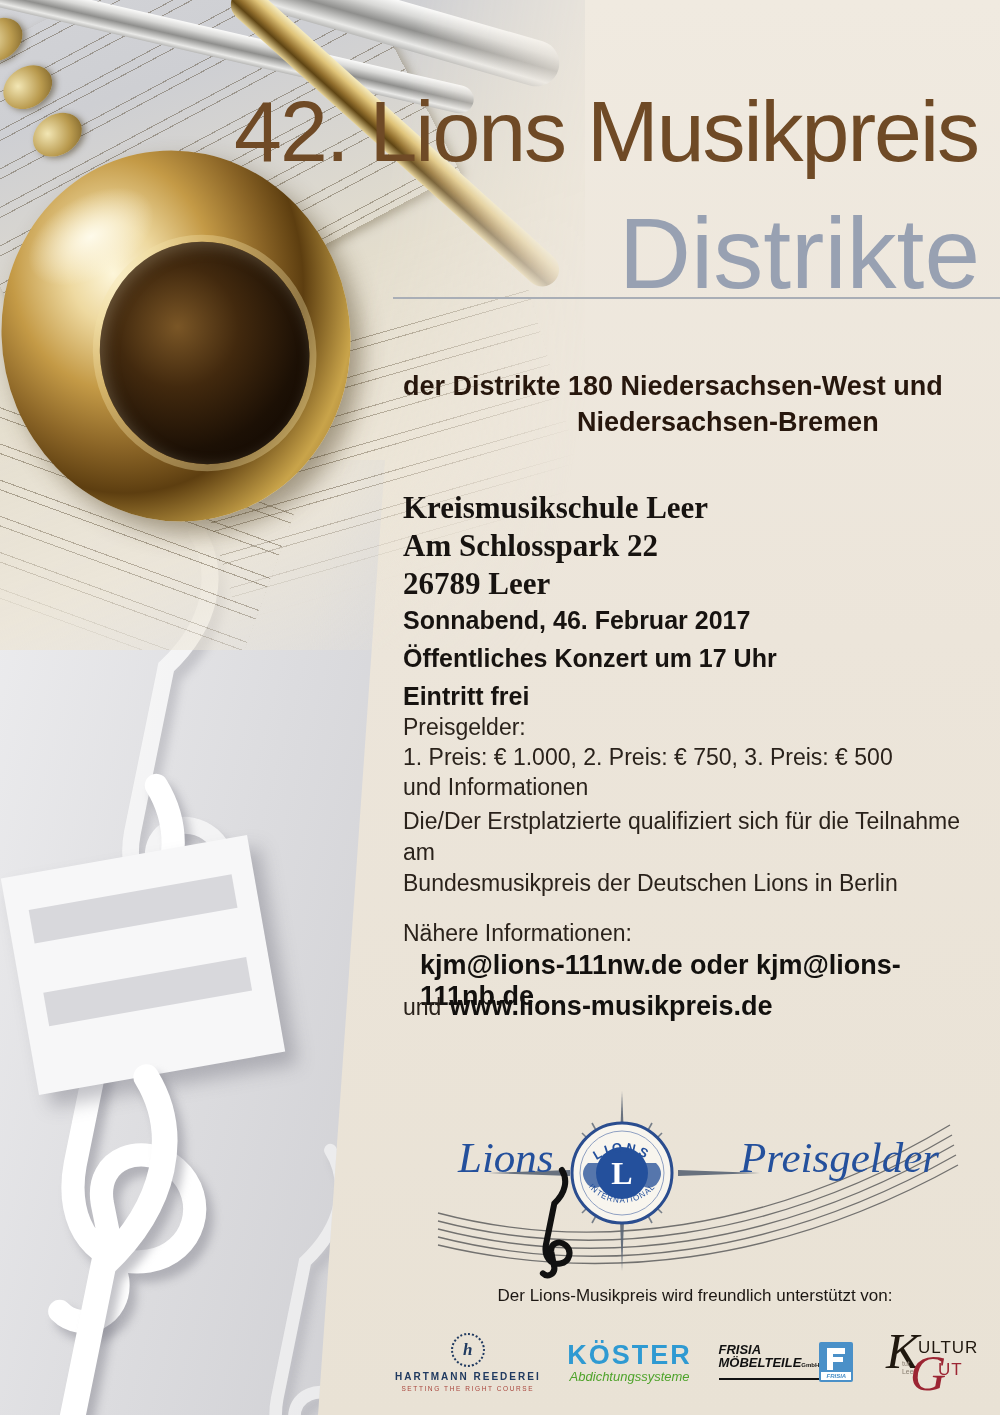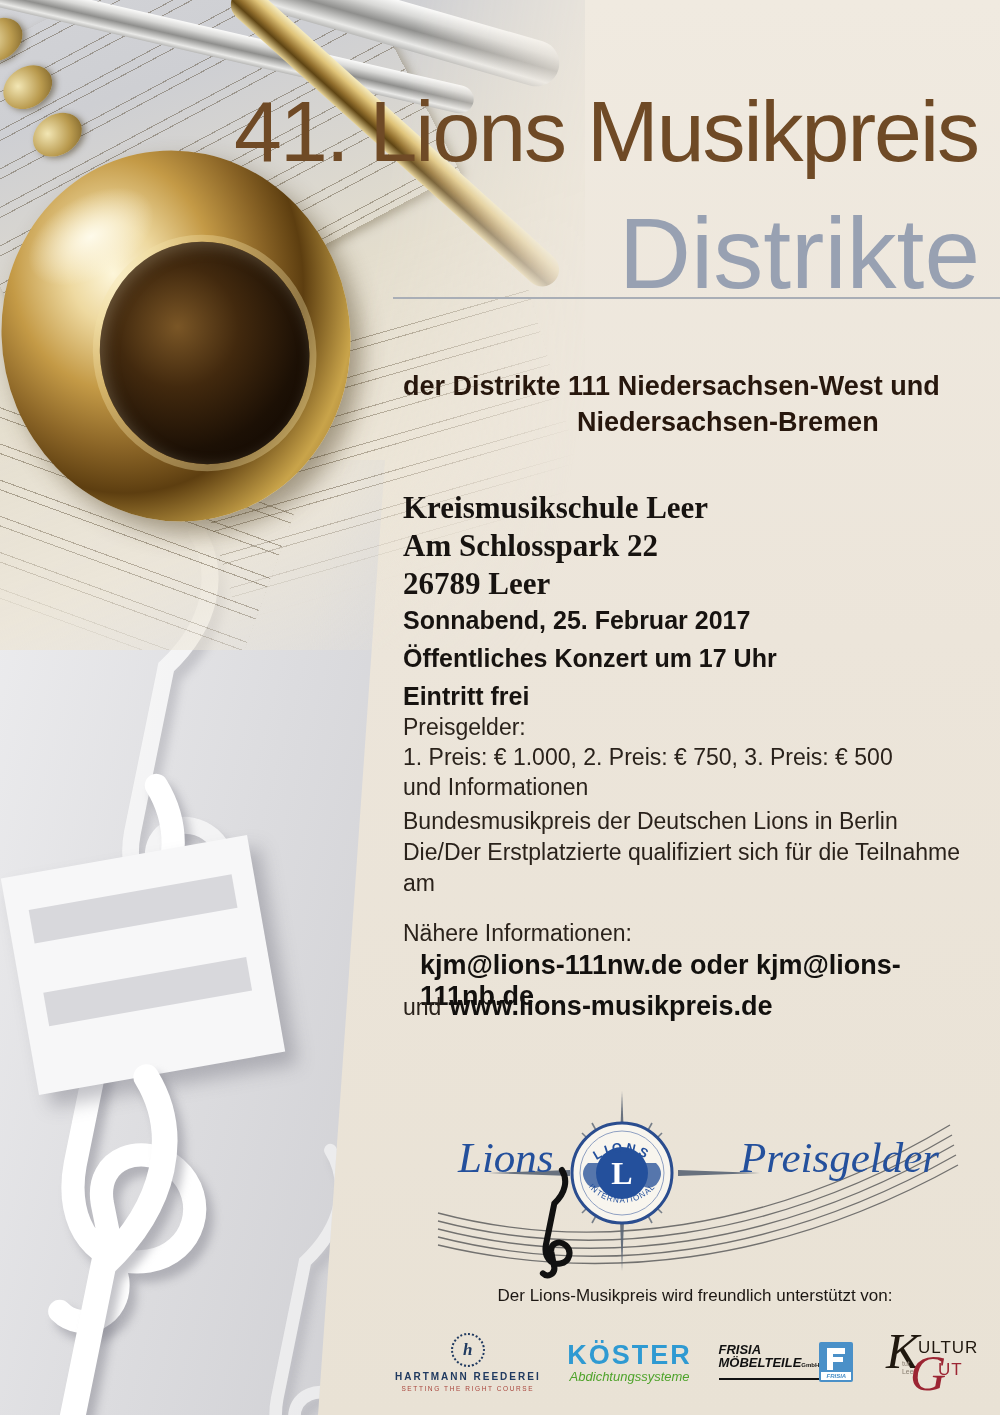--- a/index.html
+++ b/index.html
@@ -145,47 +145,47 @@
       <div class="cap"></div>
       <div class="cap"></div>
     </div>
     <div class="bell">
       <div class="outer"></div>
       <div class="hole"></div>
       <div class="gleam"></div>
     </div>
   </div>
 
-  <div class="title">41. Lions Musikpreis</div>
+  <div class="title">42. Lions Musikpreis</div>
   <div class="subtitle">Distrikte</div>
   <div class="rule"></div>
 
   <div class="content">
     <div class="districts">
-      <div>der Distrikte 111 Niedersachsen-West und</div>
+      <div>der Distrikte 180 Niedersachsen-West und</div>
       <div class="l2">Niedersachsen-Bremen</div>
     </div>
     <div class="venue">
       <div>Kreismusikschule Leer</div>
       <div>Am Schlosspark 22</div>
       <div>26789 Leer</div>
     </div>
     <div class="event">
-      <div>Sonnabend, 25. Februar 2017</div>
+      <div>Sonnabend, 46. Februar 2017</div>
       <div>Öffentliches Konzert um 17 Uhr</div>
       <div>Eintritt frei</div>
     </div>
     <div class="prizes">
       <div>Preisgelder:</div>
       <div>1. Preis: € 1.000, 2. Preis: € 750, 3. Preis: € 500</div>
       <div>und Informationen</div>
     </div>
     <div class="qualification">
+      <div>Die/Der Erstplatzierte qualifiziert sich für die Teilnahme am</div>
       <div>Bundesmusikpreis der Deutschen Lions in Berlin</div>
-      <div>Die/Der Erstplatzierte qualifiziert sich für die Teilnahme am</div>
     </div>
     <div class="info-heading">Nähere Informationen:</div>
     <div class="info-emails">kjm@lions-111nw.de oder kjm@lions-111nb.de</div>
     <div class="info-web">
       <span style="margin-right:8px;margin-top:25px;">und</span><b>www.lions-musikpreis.de</b>
     </div>
   </div>
 
   <div class="logoblock">
     <svg width="545" height="200" viewBox="0 0 545 200">

